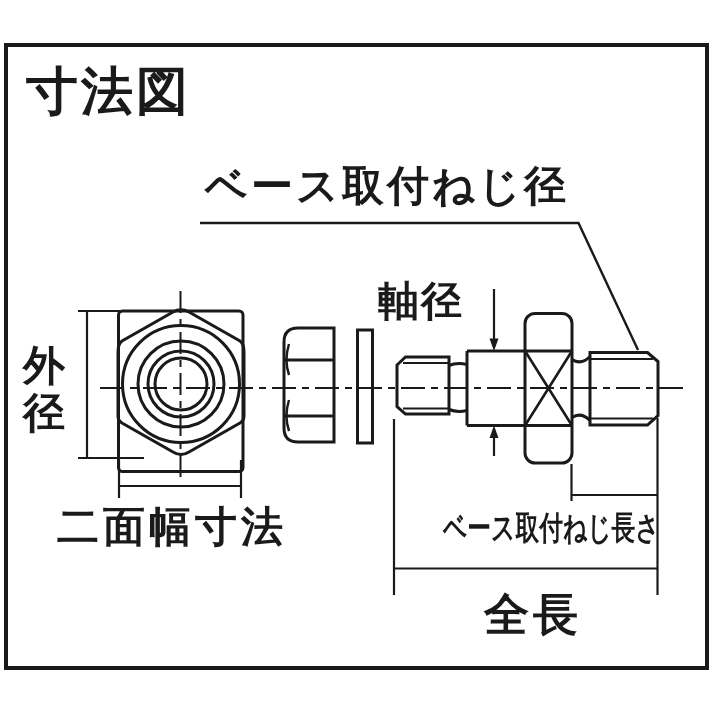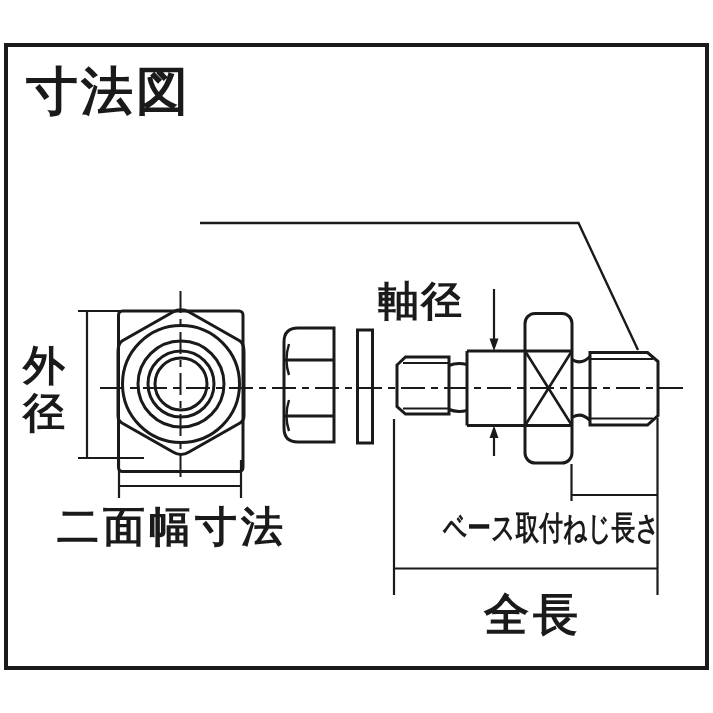--- a/index.html
+++ b/index.html
@@ -115,20 +115,21 @@
       <g stroke-width="2.2">
         <path d="M394,419 V595"></path>
         <path d="M657.5,418 V595"></path>
         <path d="M394,568.5 H657.5"></path>
       </g>
     </g>
   </svg>
 
   <div class="lbl lbl-title">寸法図</div>
 
+  <div class="lbl lbl-base-dia">ベース取付ねじ径</div>
 
   <div class="lbl lbl-outer">外径</div>
 
   <div class="lbl lbl-shaft">軸径</div>
 
   <div class="lbl lbl-flats">二面幅寸法</div>
 
   <div class="lbl lbl-base-len">ベース取付ねじ長さ</div>
 
   <div class="lbl lbl-overall">全長</div>

